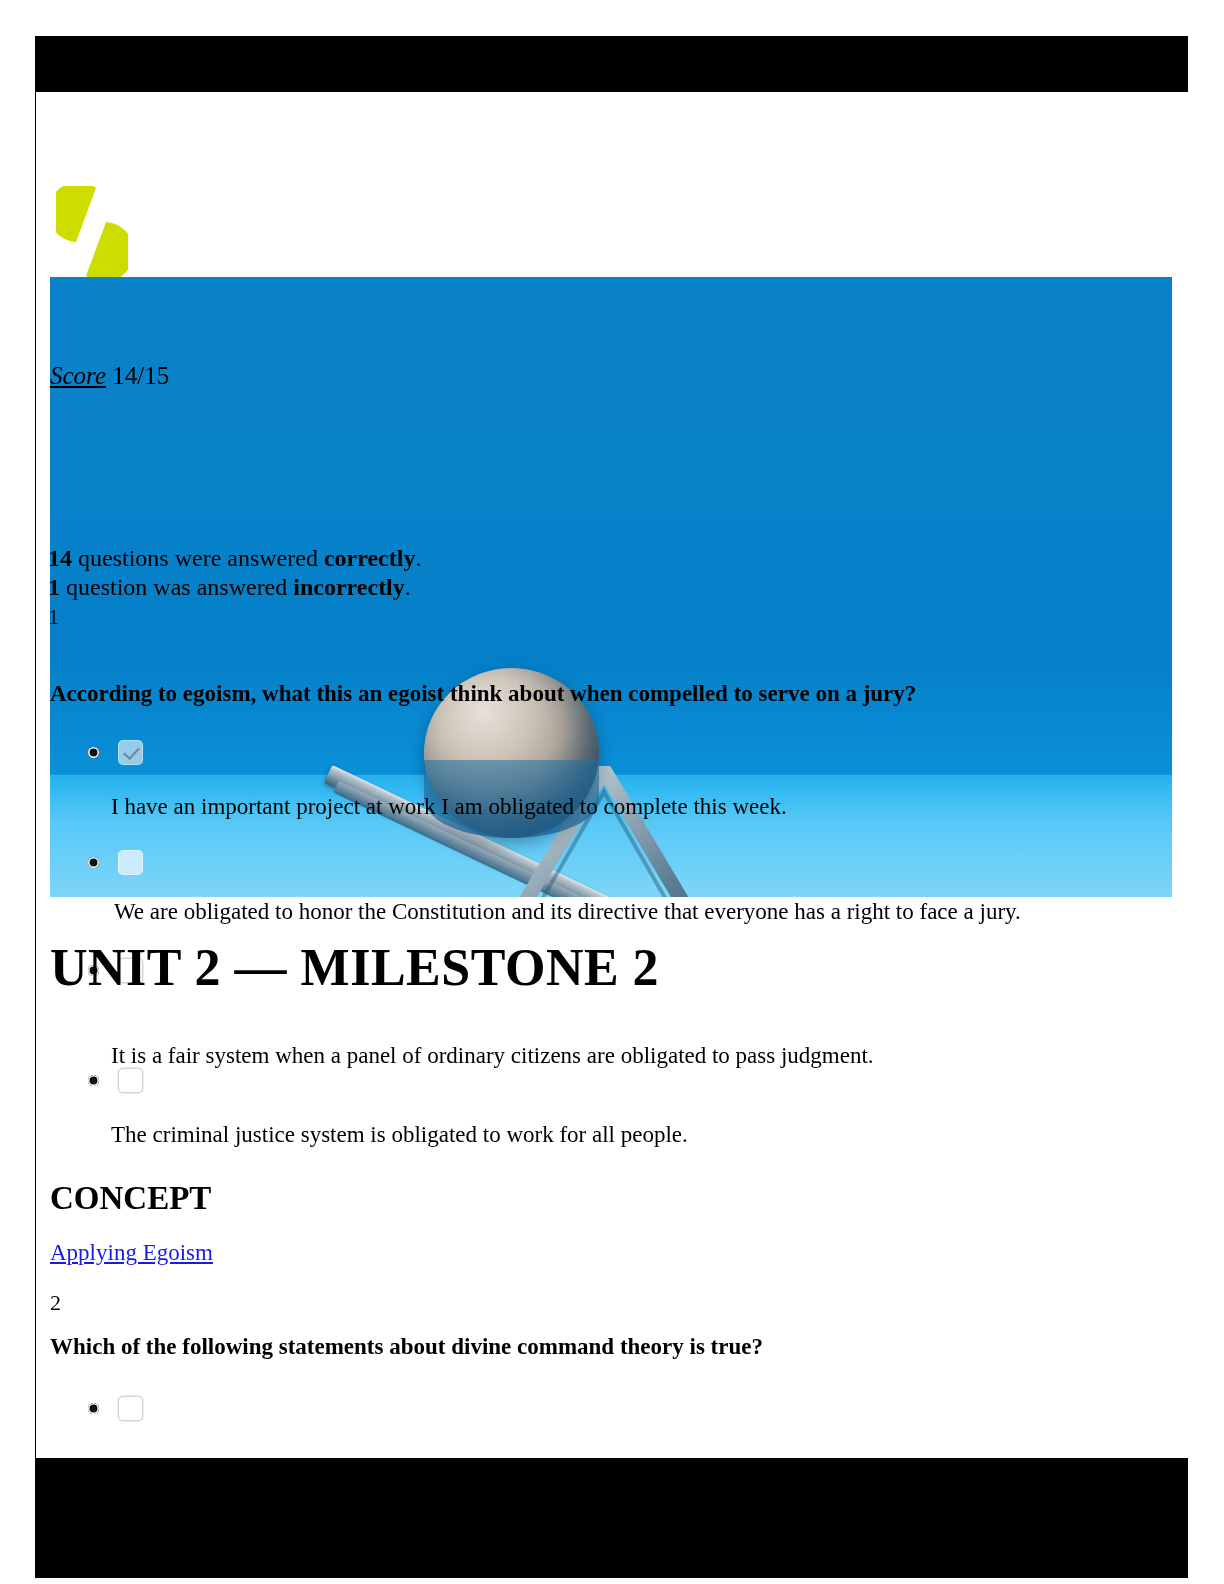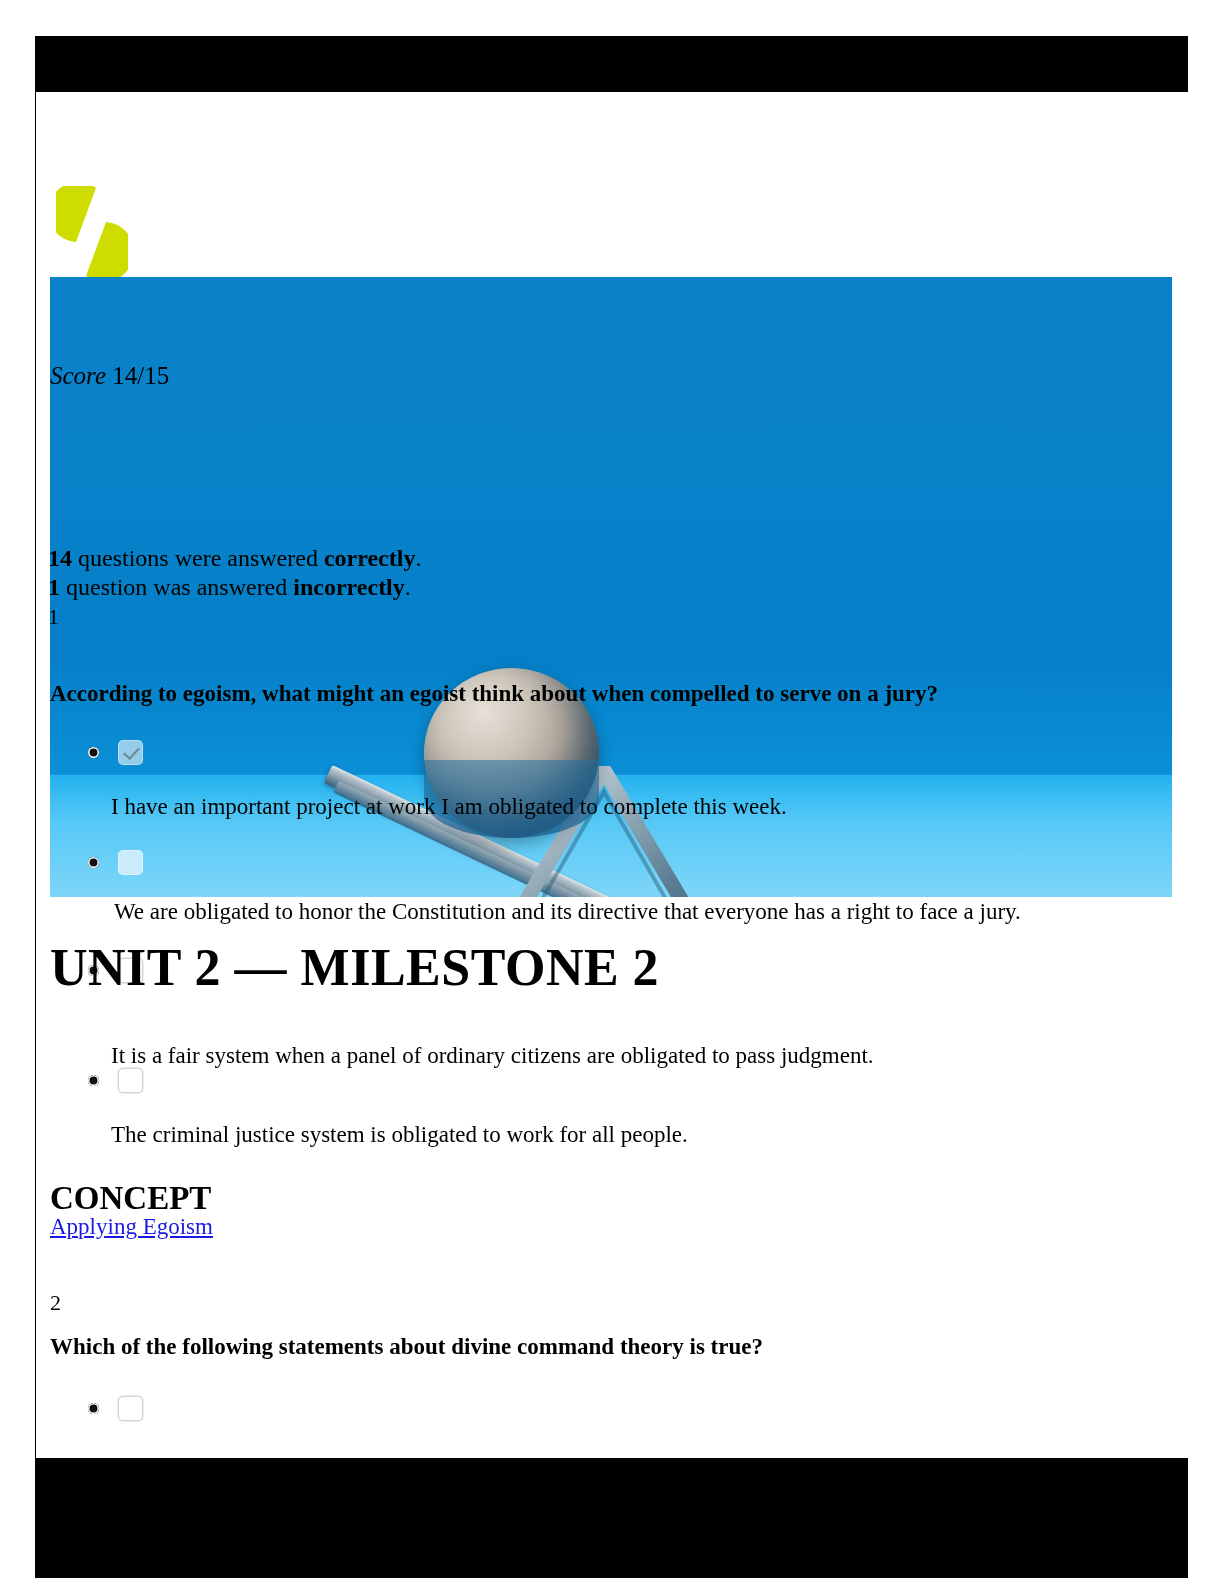--- a/index.html
+++ b/index.html
@@ -122,21 +122,21 @@
   }
 
   
   .layer { position: absolute; z-index: 5; }
 
   .score {
     left: 50px; top: 362px;
     font-size: 25px;
     line-height: 1.15;
   }
-  .score i { font-style: italic; }
+  .score i { font-style: italic; text-decoration: underline; }
 
   .summary {
     left: 48px; top: 544px;
     font-size: 24px;
     line-height: 29px;
   }
   .summary b { font-weight: bold; }
 
   .q-num { font-size: 22px; line-height: 29px; }
 
@@ -197,21 +197,21 @@
   }
 
   .concept-heading {
     left: 50px; top: 1180px;
     font-size: 33px;
     font-weight: bold;
     text-align: right;
   }
 
   .concept-link {
-    left: 50px; top: 1214px;
+    left: 50px; top: 1240px;
     font-size: 23px;
     color: #1a1ae6;
     text-decoration: underline;
   }
 </style>
 </head>
 <body>
 
 <div class="bar bar-top"></div>
 <div class="bar bar-bottom"></div>
@@ -252,21 +252,21 @@
   <i>Score</i>
   <span>14/15</span>
 </div>
 
 <div class="layer summary">
   <div><b>14</b><span> questions were answered </span><b>correctly</b><span>.</span></div>
   <div><b>1</b><span> question was answered </span><b>incorrectly</b><span>.</span></div>
   <div class="q-num">1</div>
 </div>
 
-<div class="layer qtext q1-title">According to egoism, what might an egoist think about when compelled to serve on a jury?</div>
+<div class="layer qtext q1-title">According to egoism, what this an egoist think about when compelled to serve on a jury?</div>
 
 <div class="layer opt-marker" style="left:88px; top:740px;">
   <span class="bullet"></span>
   <span class="cbox on-blue checked"></span>
 </div>
 <div class="layer opt-text" style="left:111px; top:793px; width:1060px;">I have an important project at work I am obligated to complete this week.</div>
 
 <div class="layer opt-marker" style="left:88px; top:850px;">
   <span class="bullet"></span>
   <span class="cbox on-lightblue"></span>

